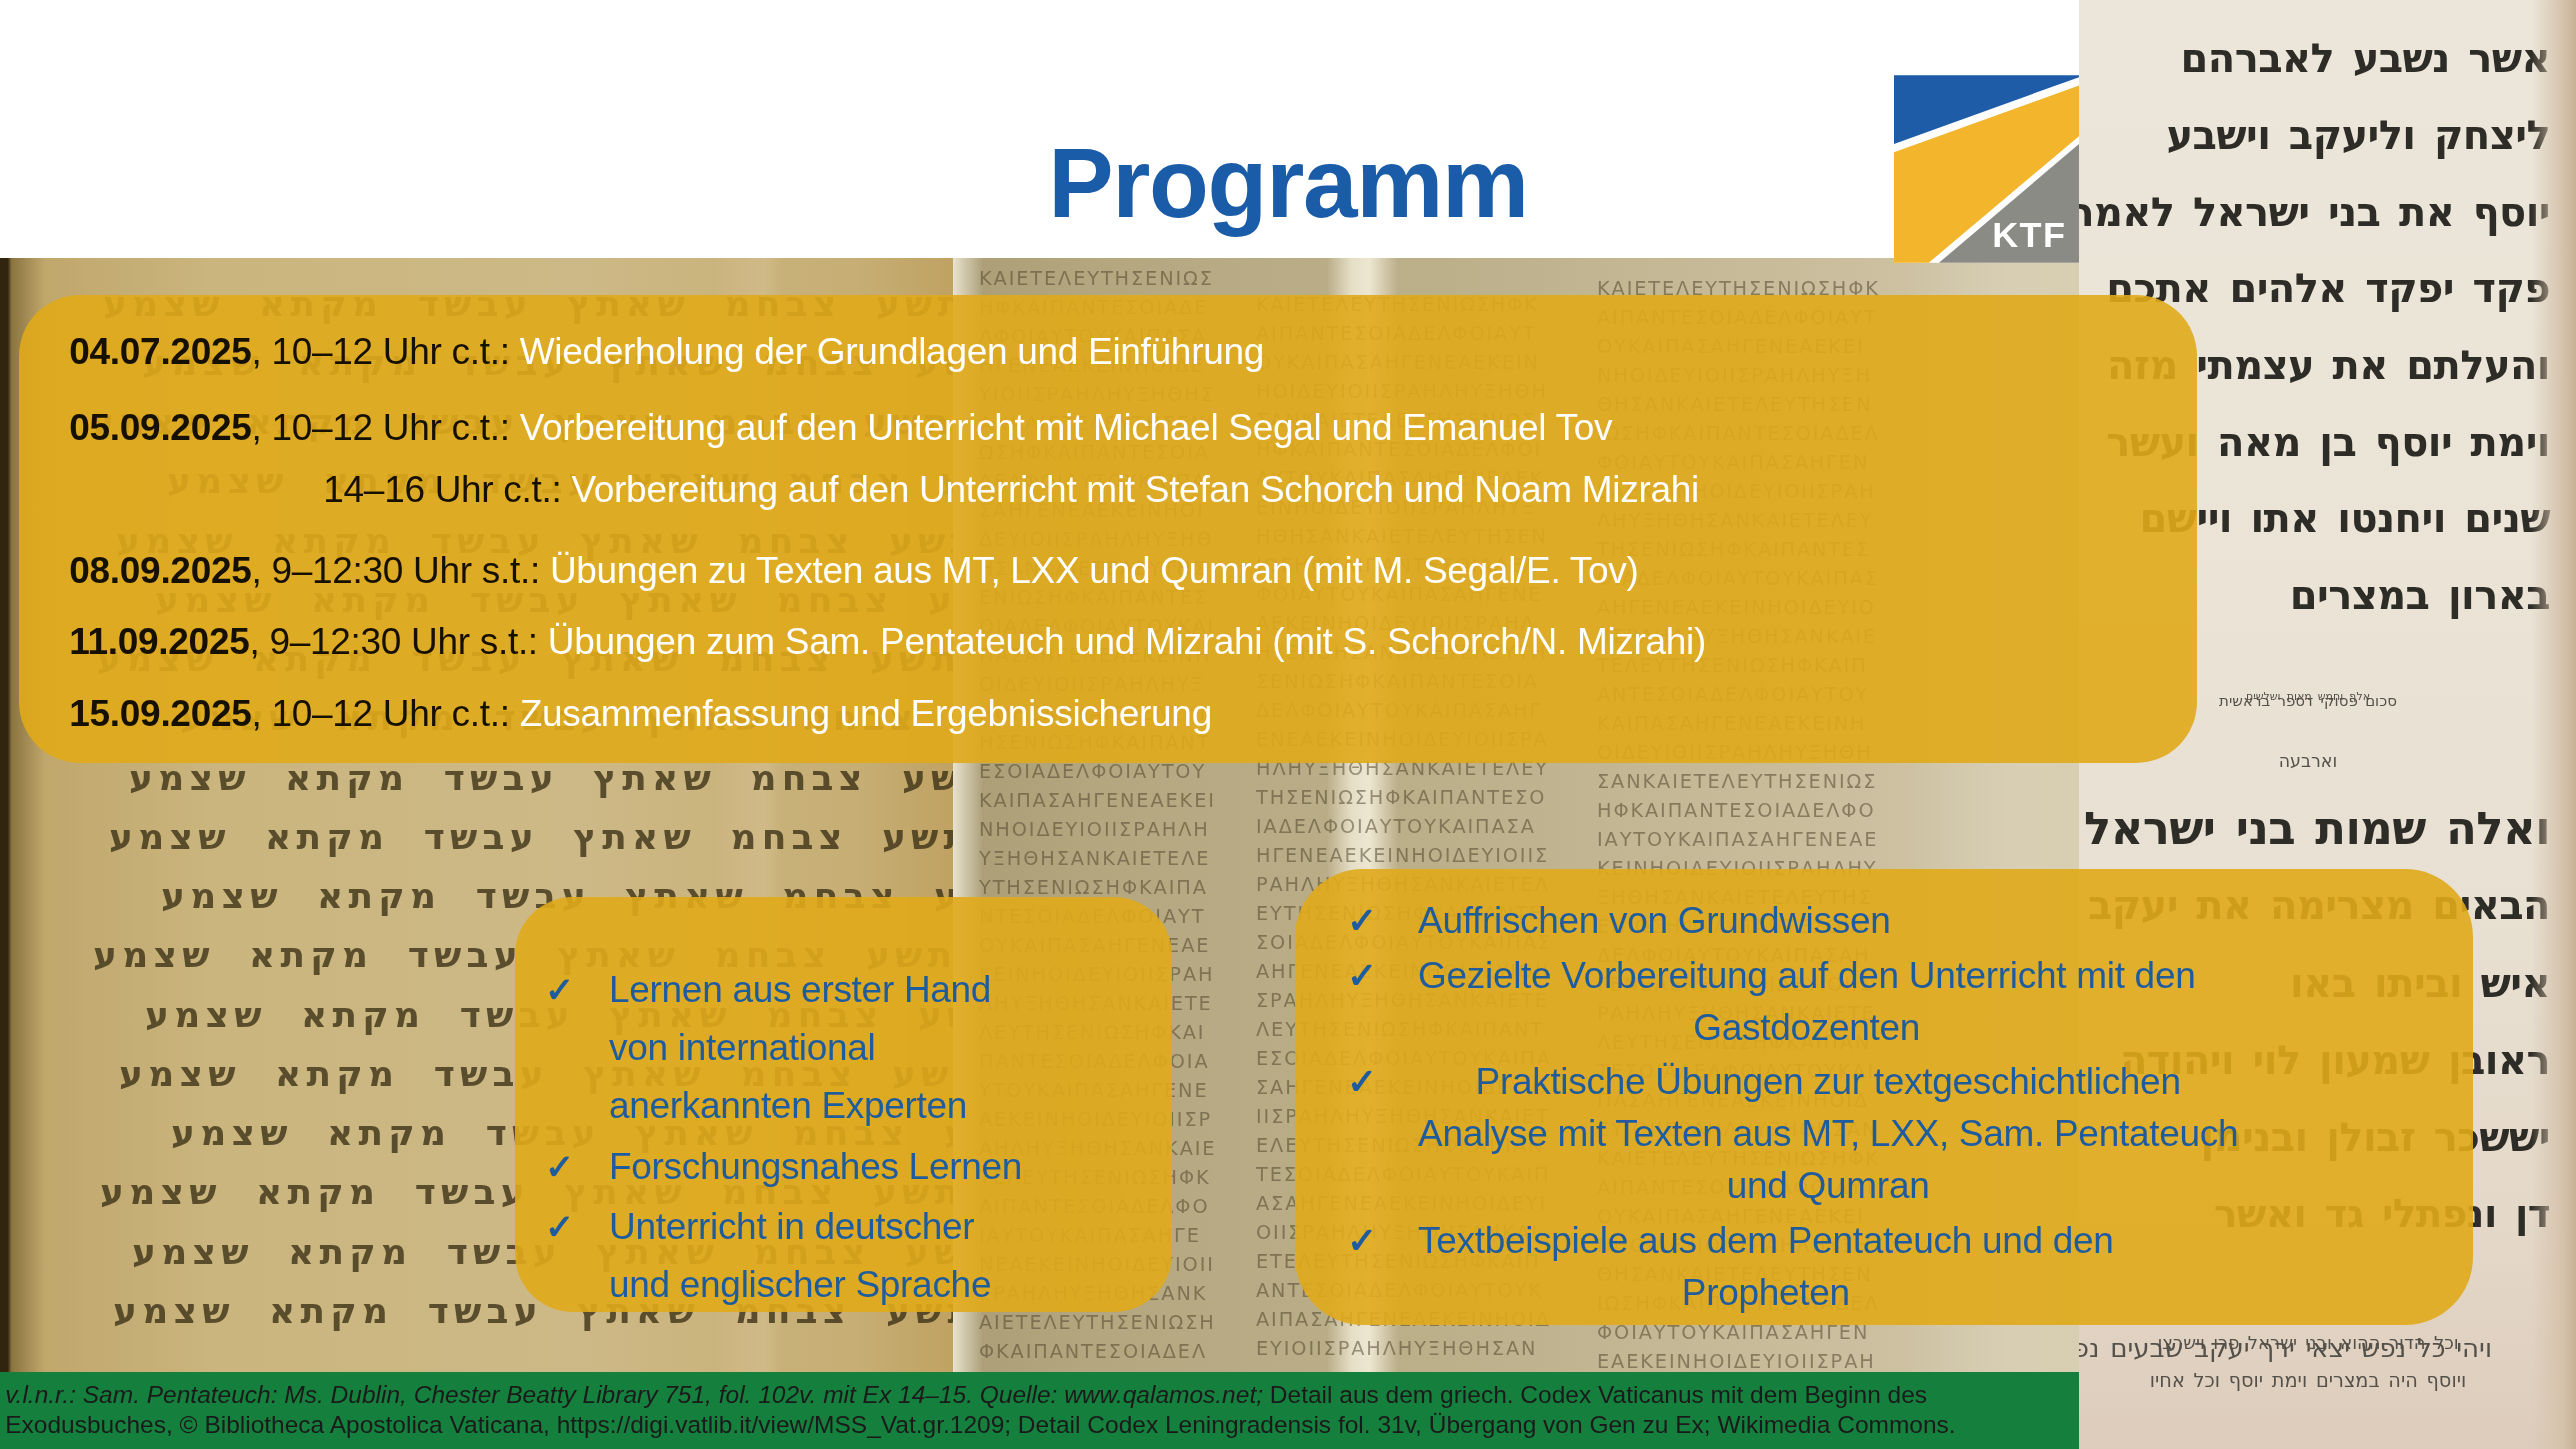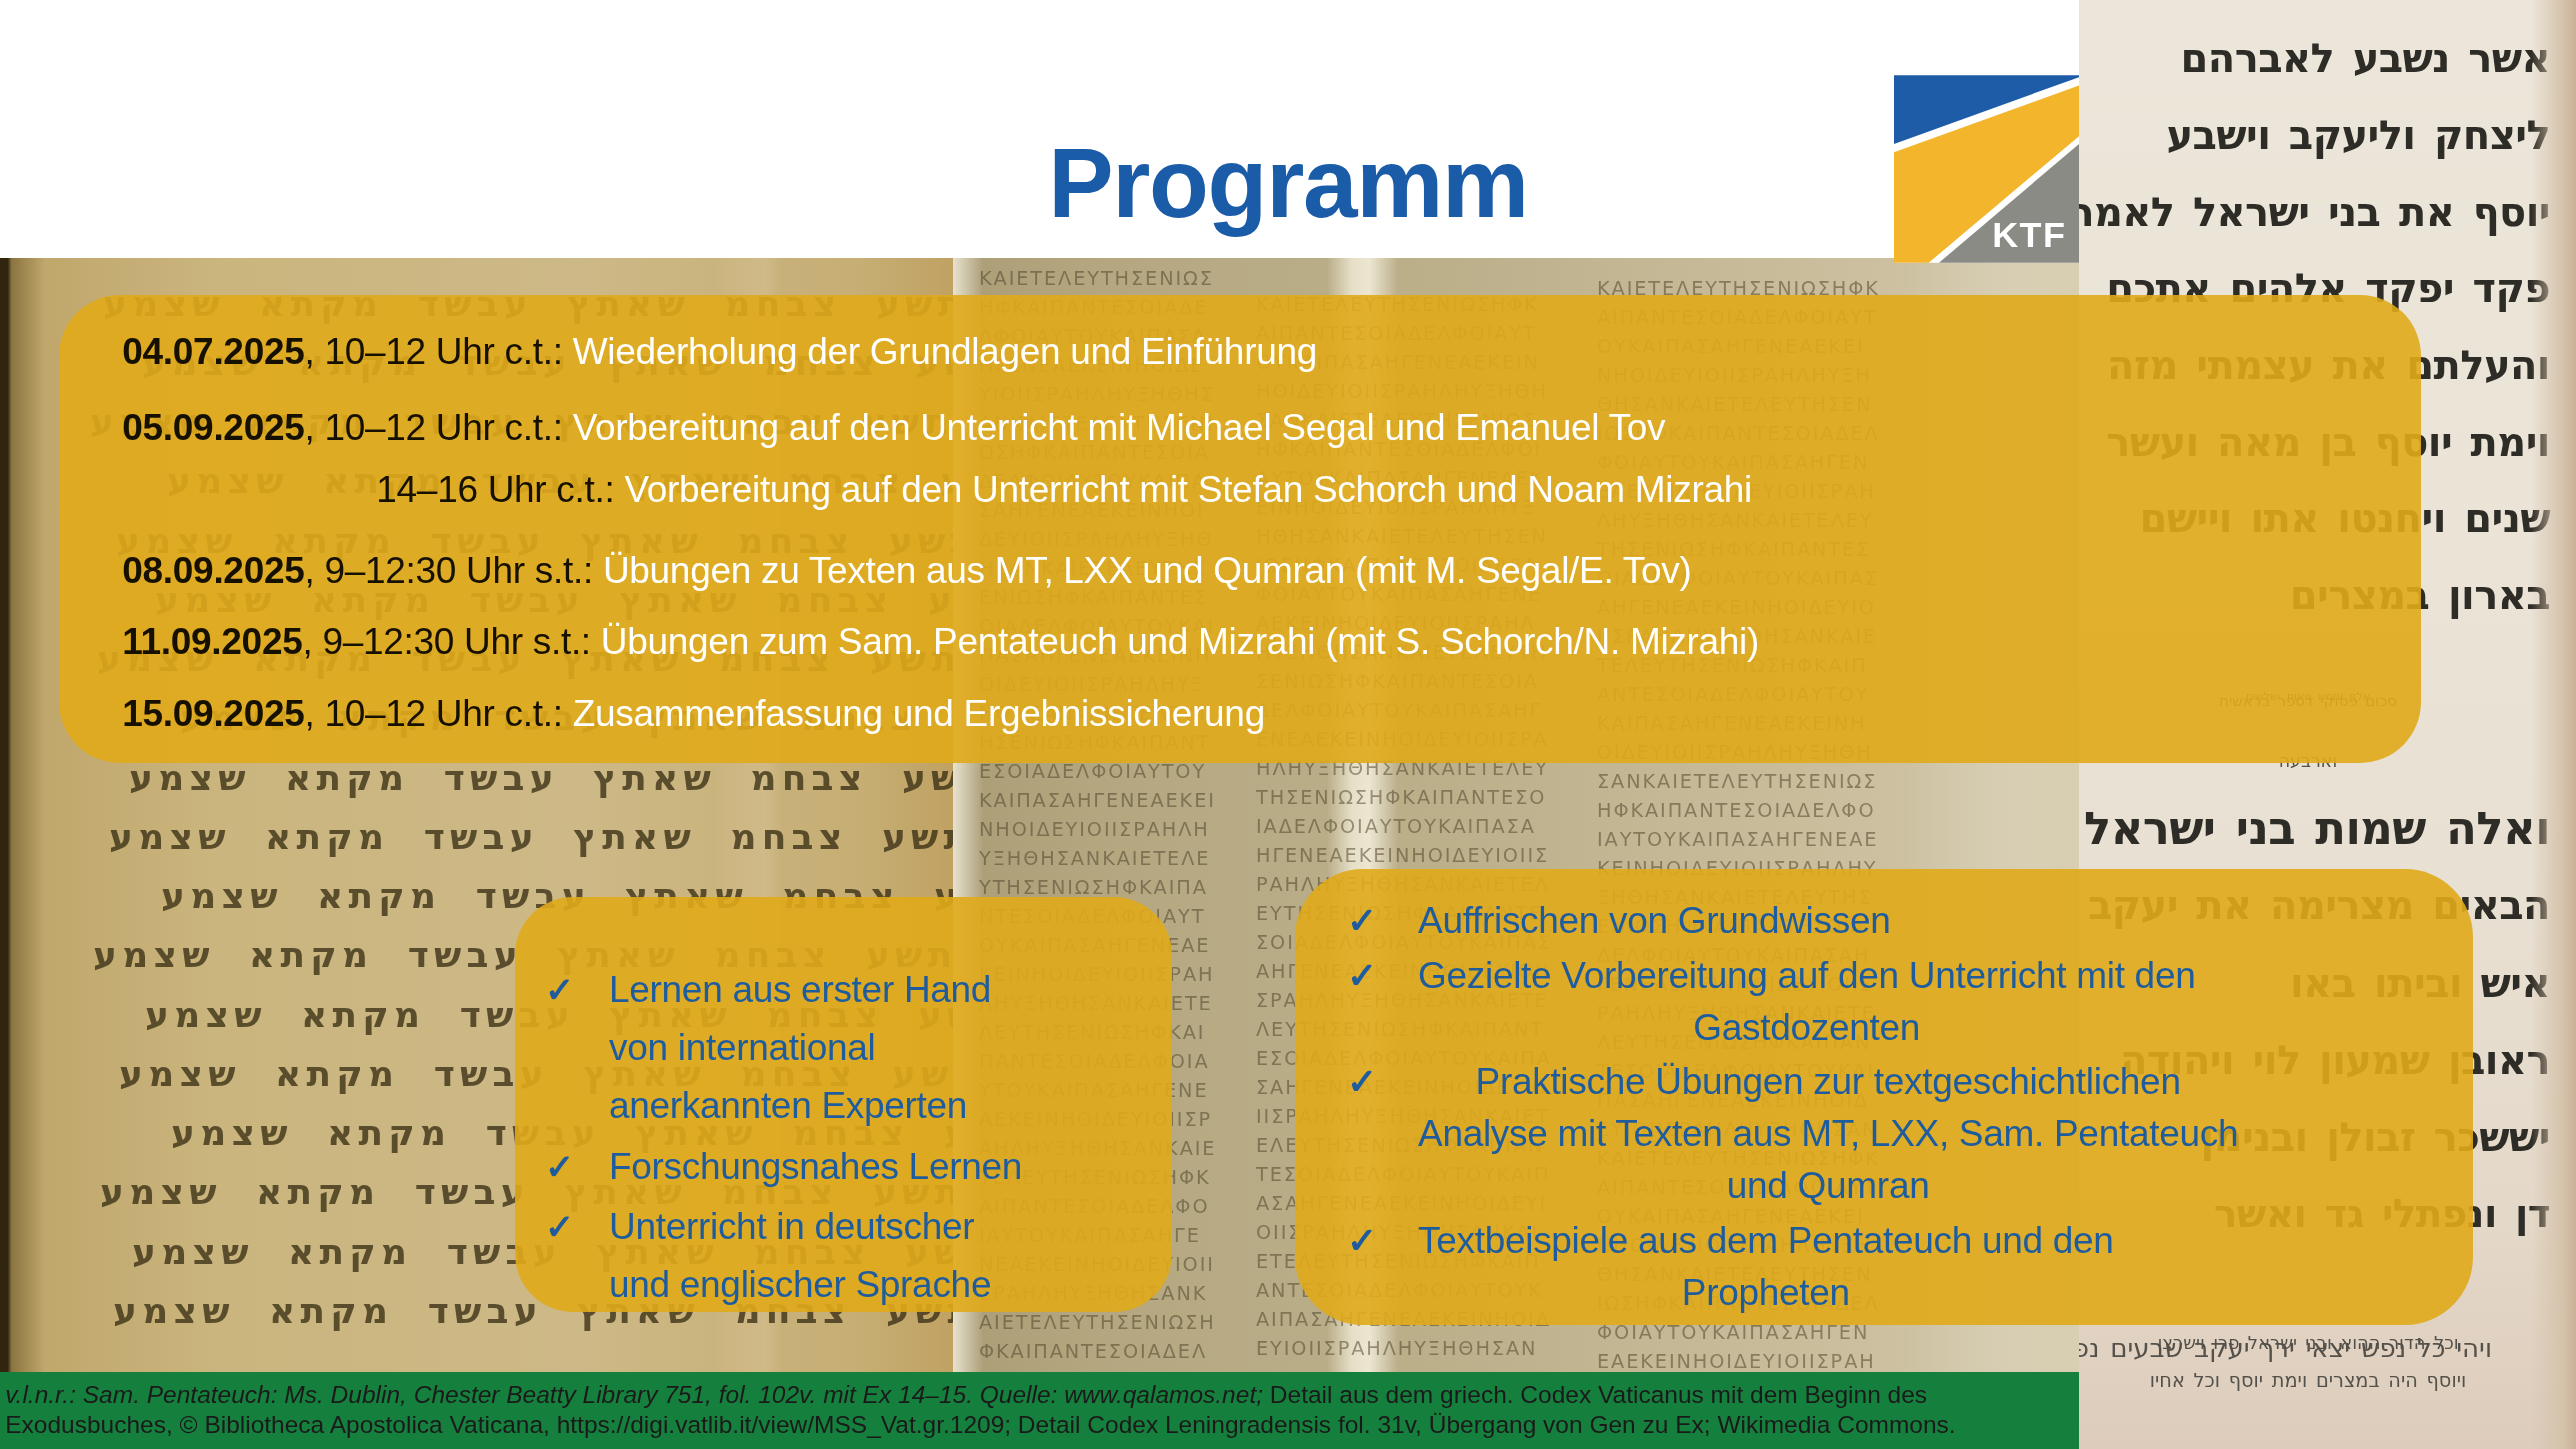--- a/index.html
+++ b/index.html
@@ -42,22 +42,22 @@
 
   
   .title{position:absolute;left:0;top:61px;width:2576px;text-align:center;z-index:3;
     font-size:98px;letter-spacing:-1.3px;color:var(--title-blue,#1A5CA8);}
   .logo{position:absolute;left:1894px;top:75px;width:185px;height:188px;z-index:3;}
   .logo text{font-family:"Liberation Sans",sans-serif;font-size:56px;font-weight:bold;
     letter-spacing:2px;fill:#fff;}
 
   
   .gold{position:absolute;z-index:2;background:var(--accent-yellow-rgba,rgba(224,170,25,.9));}
-  .box-schedule{left:19.3px;top:295px;width:2362px;height:468px;border-radius:61px;
-    padding-left:63px;box-sizing:border-box;margin-left:40px;}
+  .box-schedule{left:19.3px;top:295px;width:2178px;height:468px;border-radius:61px;
+    padding-left:50px;box-sizing:border-box;}
   .s-row{white-space:nowrap;height:62px;line-height:62px;font-size:37px;letter-spacing:-0.3px;}
   .s-row:nth-of-type(1){margin-top:26px;}
   .s-row:nth-of-type(2){margin-top:14px;}
   .s-row:nth-of-type(3){margin-top:0;}
   .s-row:nth-of-type(4){margin-top:19.3px;}
   .s-row:nth-of-type(5){margin-top:8.4px;}
   .s-row:nth-of-type(6){margin-top:10.3px;}
   .s-row.indent{padding-left:254px;}
   .s-date{font-weight:bold;color:var(--date-black,#161001);}
   .s-time{color:var(--date-black,#161001);}

